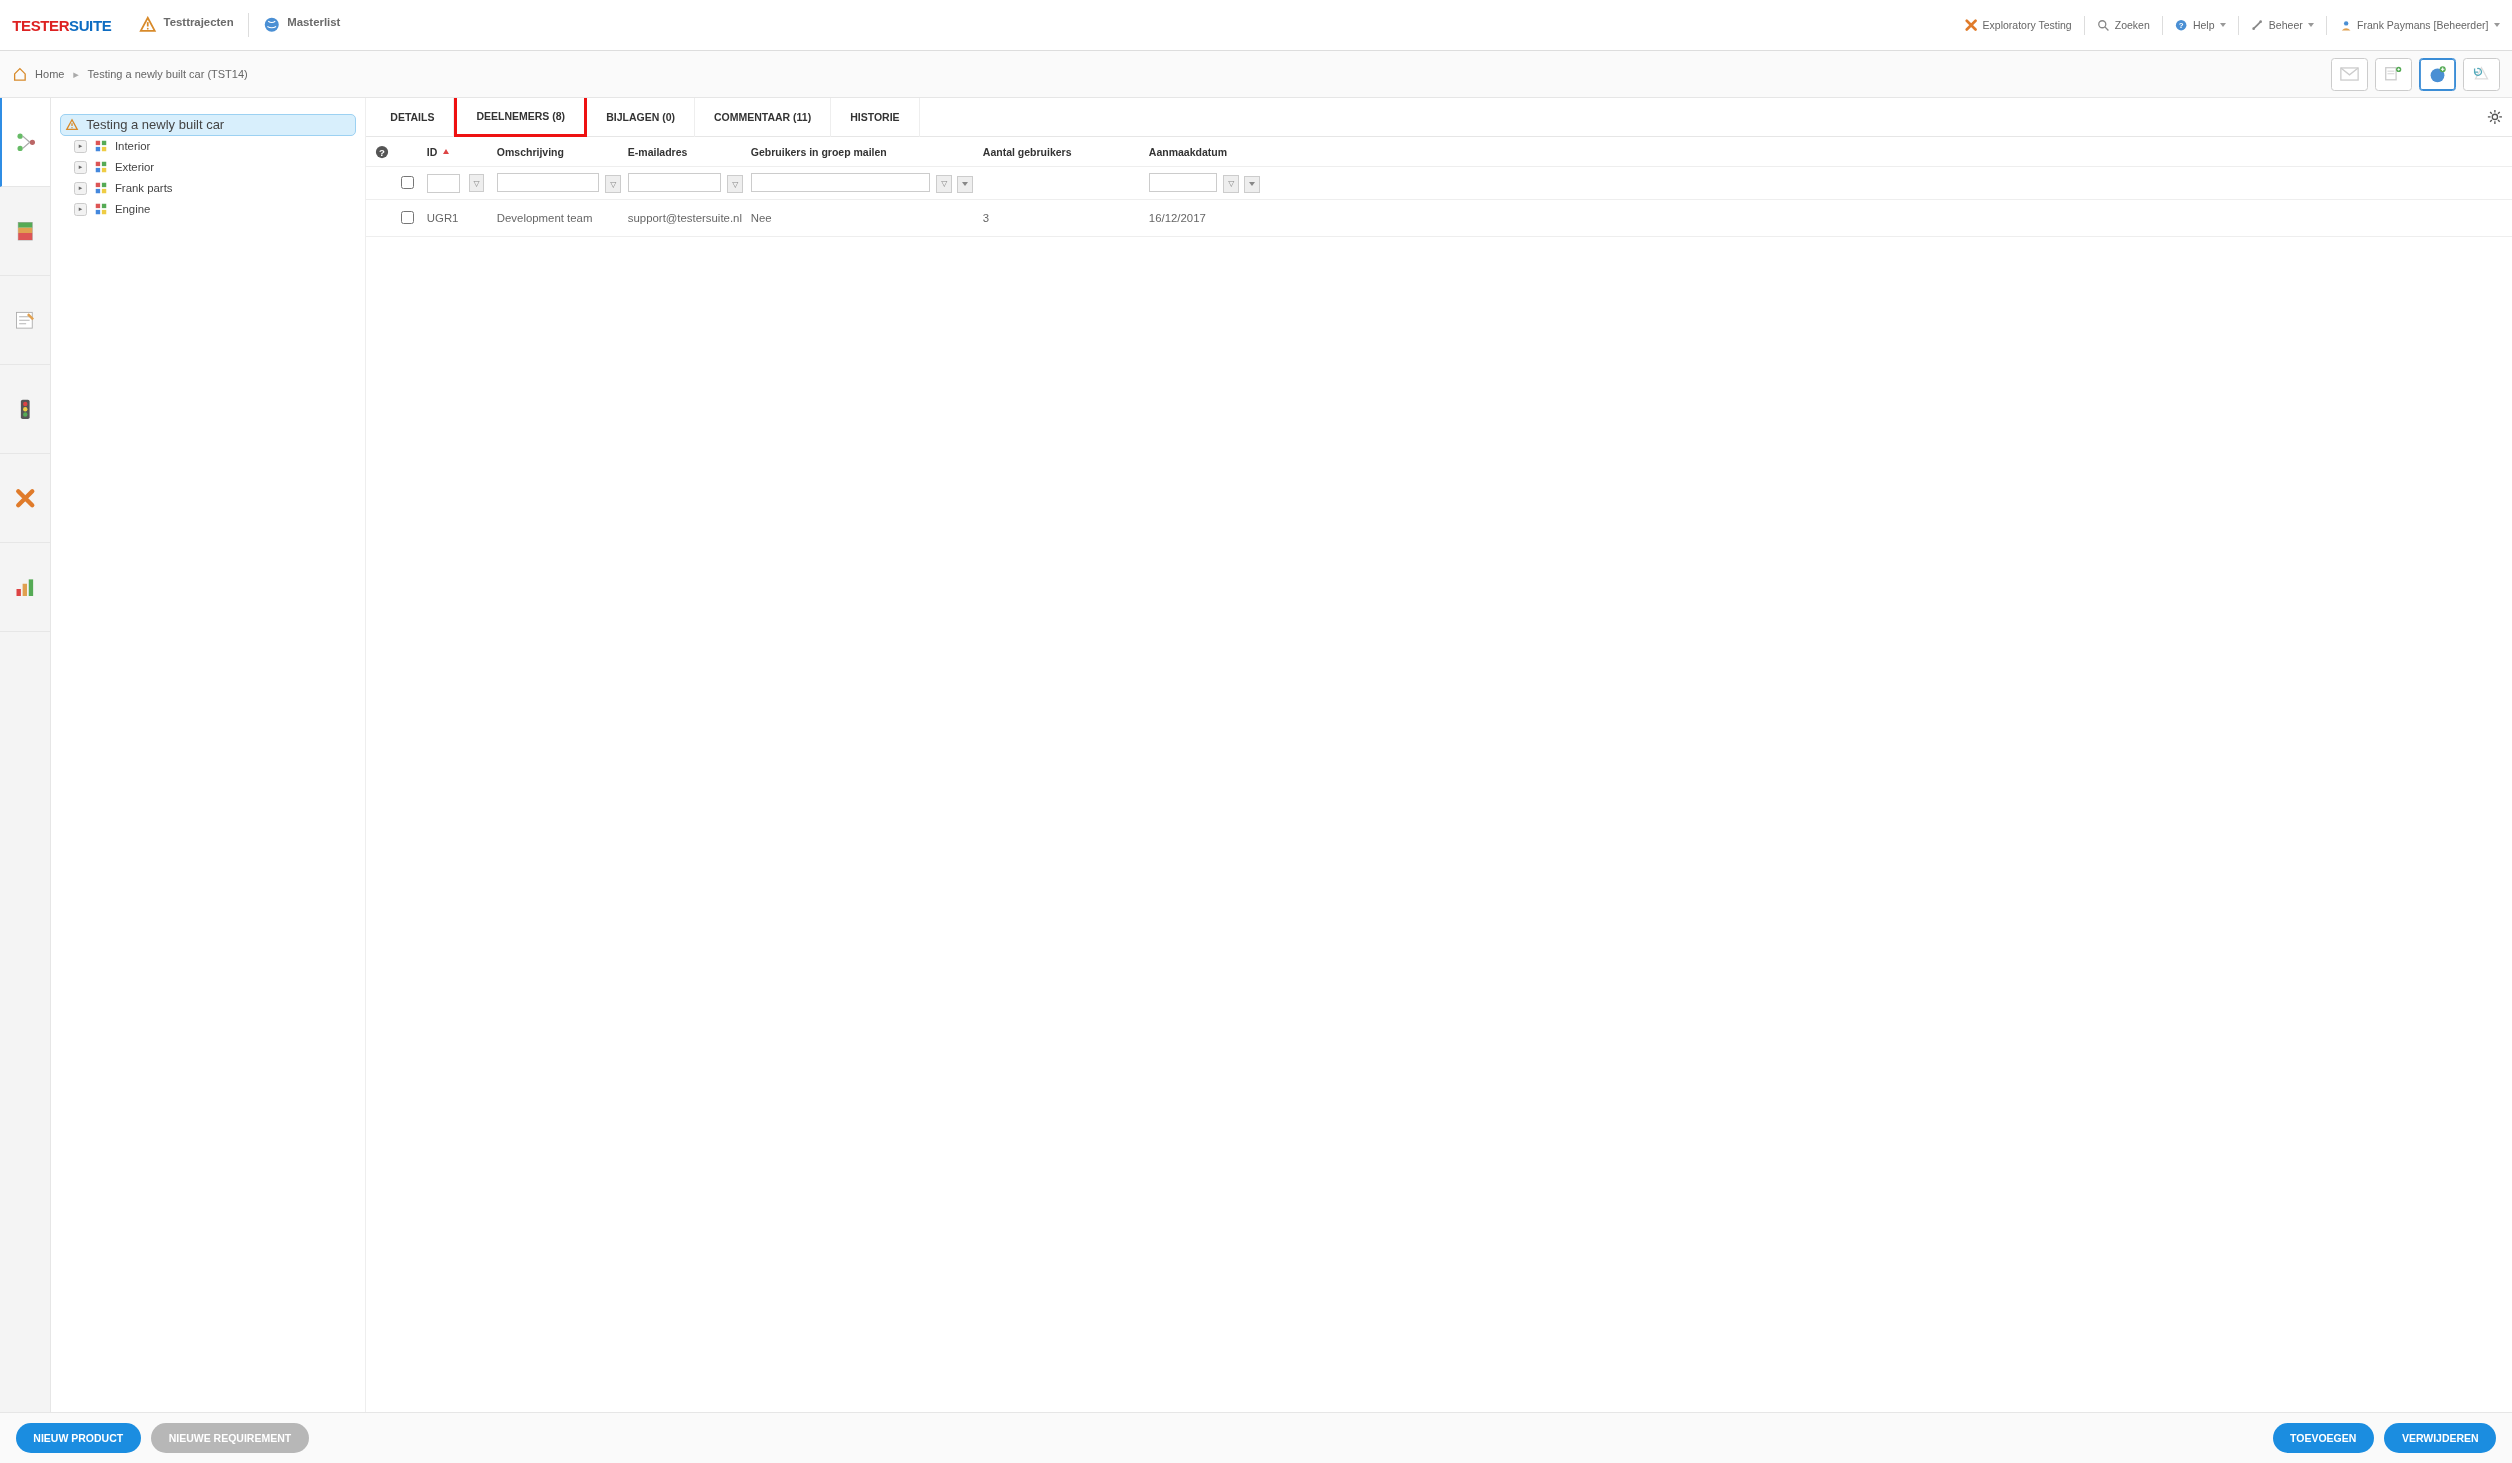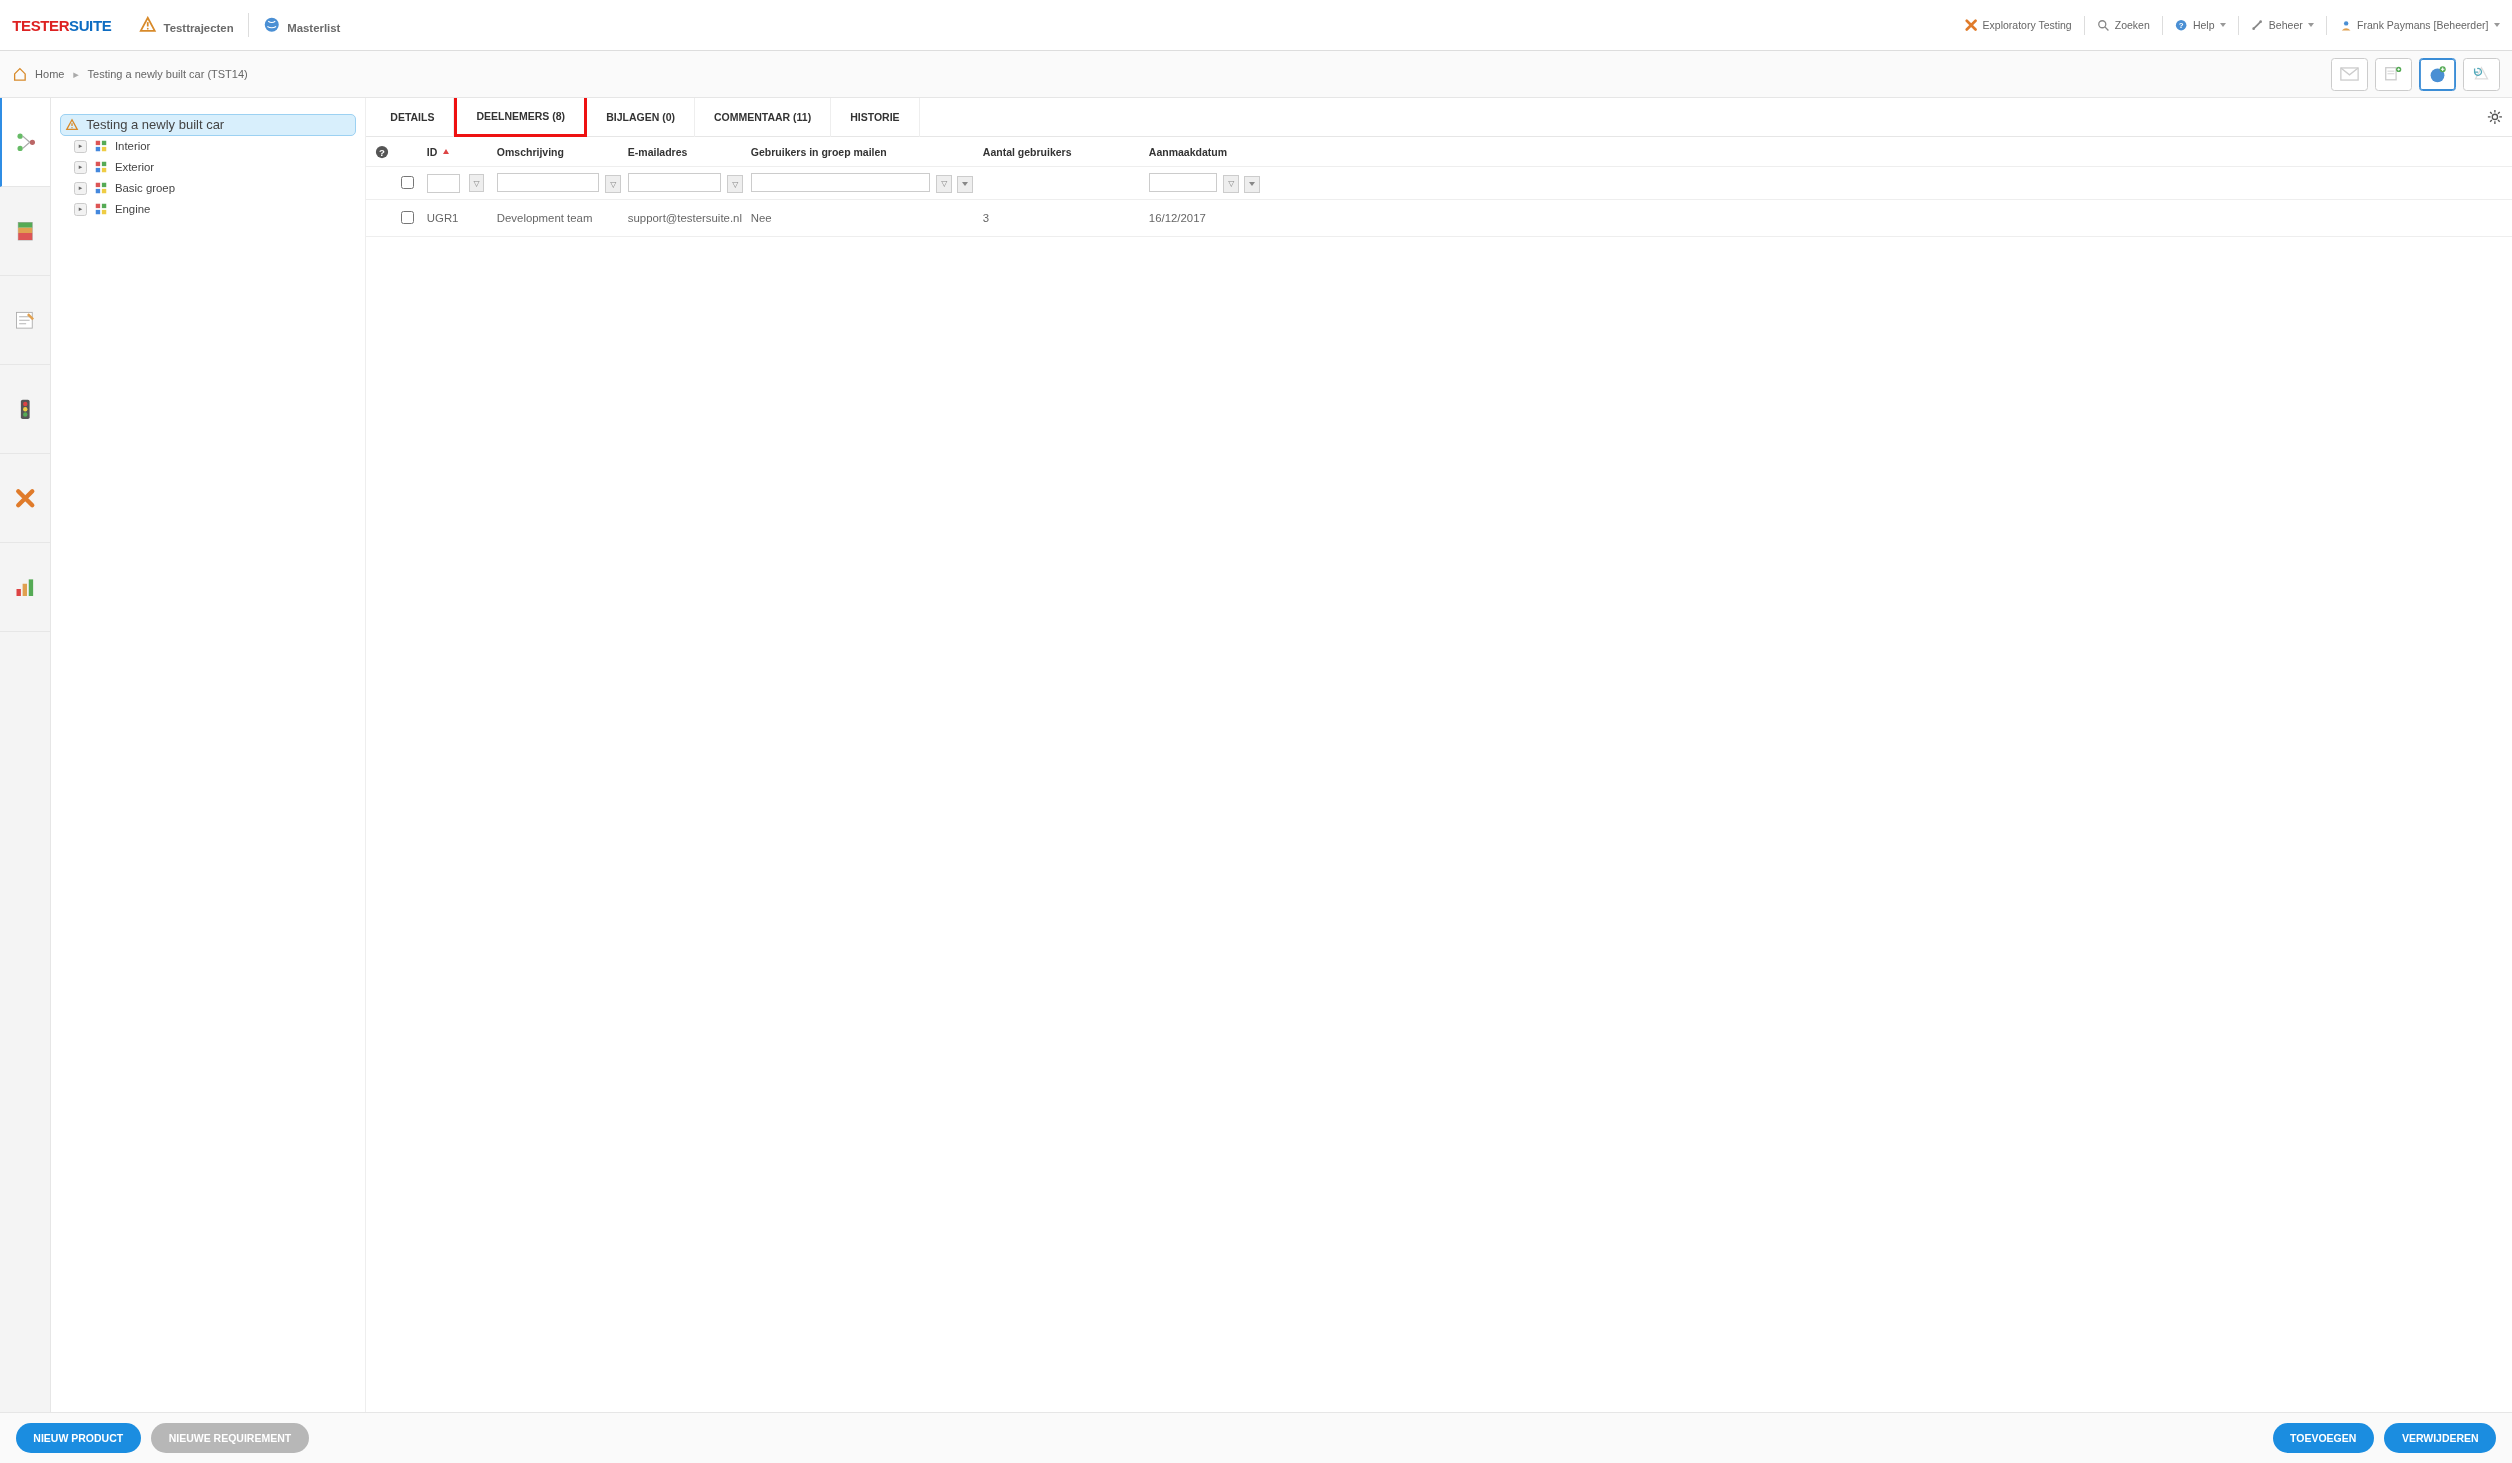--- a/index.html
+++ b/index.html
@@ -3,21 +3,21 @@
 <meta charset="utf-8">
 <style>
 * { box-sizing: border-box; margin: 0; padding: 0; }
 body { font-family: Arial, Helvetica, sans-serif; font-size: 11.4px; color: #555; background: #fff; }
 
 
 .topbar { display: flex; align-items: center; height: 51px; border-bottom: 0.9px solid #ddd; padding: 0 12.3px; }
 .logo { font-weight: 900; font-size: 15px; letter-spacing: -0.4px; margin-right: 19px; }
 .logo .red { color: #d22; }
 .logo .blue { color: #0d6cc2; }
-.topnav-item { display: inline-flex; align-items: flex-end; gap: 7px; font-weight: bold; color: #6a6a6a; padding: 0 8.8px; cursor: pointer; }
+.topnav-item { display: inline-flex; align-items: flex-start; gap: 7px; font-weight: bold; color: #6a6a6a; padding: 0 8.8px; cursor: pointer; }
 .topnav-sep { width: 0.9px; height: 24.5px; background: #ddd; margin: 0 5.3px; }
 .topbar-right { margin-left: auto; display: flex; align-items: center; gap: 12.3px; font-size: 10.5px; color: #666; }
 .topbar-right .item { display: inline-flex; align-items: center; gap: 5.3px; cursor: pointer; }
 .topbar-right .sep { width: 0.9px; height: 19px; background: #ddd; }
 .caret { width: 0; height: 0; border-left: 3.5px solid transparent; border-right: 3.5px solid transparent; border-top: 4.4px solid #999; }
 
 
 .crumbbar { display: flex; align-items: center; height: 47px; border-bottom: 0.9px solid #e6e6e6; background: #fafafa; padding: 0 12.3px; }
 .crumbbar .crumb, .crumbbar .sep { margin-right: 8.8px; color: #666; font-size: 11px; }
 .crumbbar .sep { color: #aaa; }
@@ -276,21 +276,21 @@
     <span>Exterior</span>
         </div>
         <div class="tree-child">
     <span class="expand">▸</span>
     <svg width="14" height="14" viewBox="0 0 16 16">
             <rect x="2" y="2" width="5" height="5" fill="#d55"></rect>
             <rect x="9" y="2" width="5" height="5" fill="#5a5"></rect>
             <rect x="2" y="9" width="5" height="5" fill="#48d"></rect>
             <rect x="9" y="9" width="5" height="5" fill="#ec4"></rect>
           </svg>
-    <span>Basic groep</span>
+    <span>Frank parts</span>
         </div>
         <div class="tree-child">
     <span class="expand">▸</span>
     <svg width="14" height="14" viewBox="0 0 16 16">
             <rect x="2" y="2" width="5" height="5" fill="#d55"></rect>
             <rect x="9" y="2" width="5" height="5" fill="#5a5"></rect>
             <rect x="2" y="9" width="5" height="5" fill="#48d"></rect>
             <rect x="9" y="9" width="5" height="5" fill="#ec4"></rect>
           </svg>
     <span>Engine</span>

